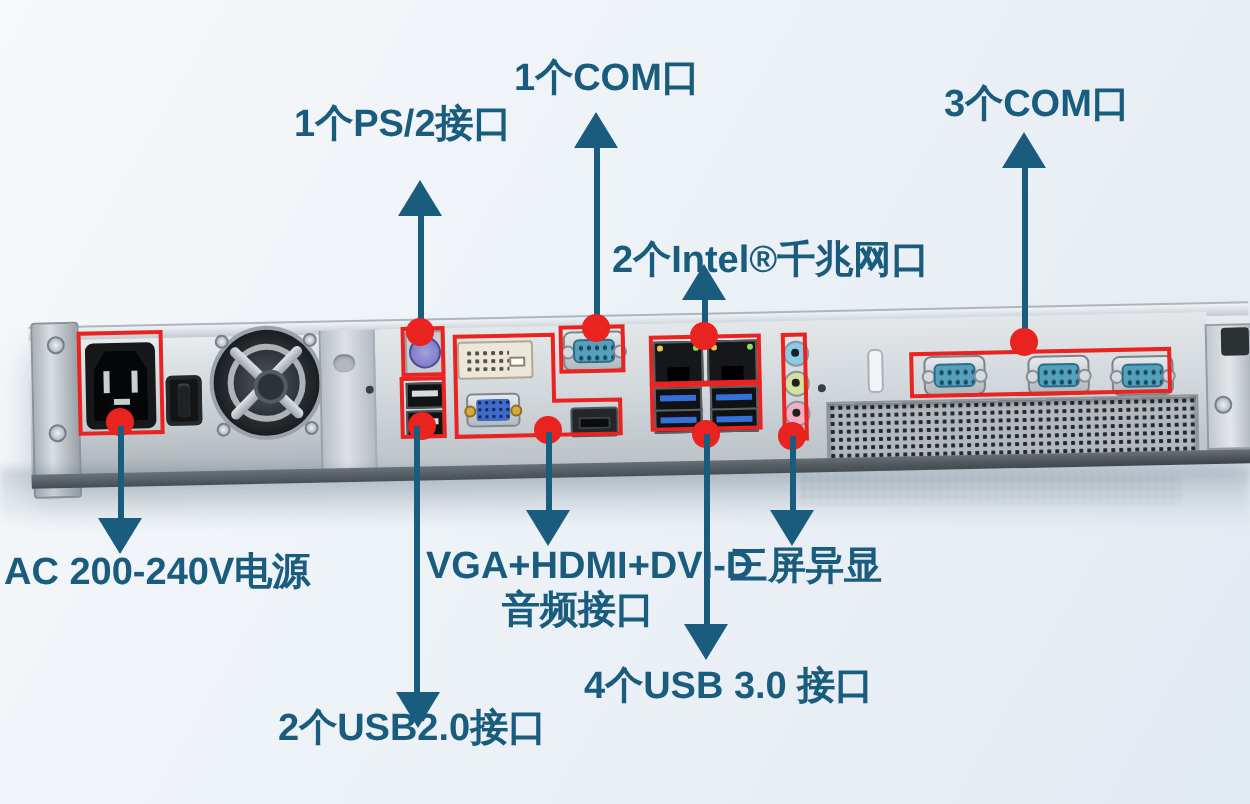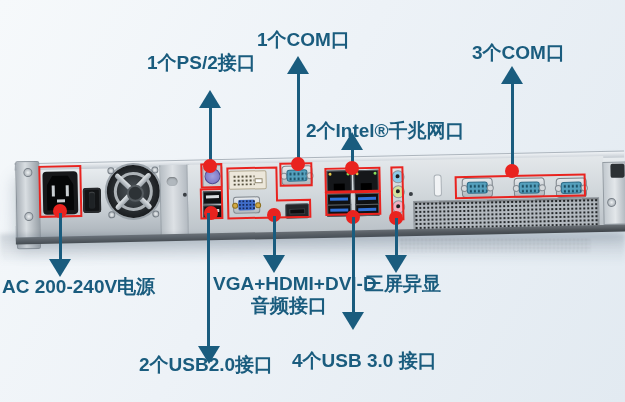--- a/index.html
+++ b/index.html
@@ -273,21 +273,21 @@
     <div class="dot" style="left:389px;top:211px"></div>
     <div class="vline" style="left:394.5px;top:218px;height:39px"></div>
     <div class="tri down" style="left:385px;top:255px"></div>
     <div class="ann-label" style="left:365px;top:273px">三屏异显</div>
   </div>
 
   <div>
     <div class="dot" style="left:346px;top:210px"></div>
     <div class="vline" style="left:351.5px;top:217px;height:97px"></div>
     <div class="tri down" style="left:342px;top:312px"></div>
-    <div class="ann-label" style="left:292px;top:350px">4个USB 3.0 接口</div>
+    <div class="ann-label" style="left:292px;top:333px">4个USB 3.0 接口</div>
   </div>
 
   <div>
     <div class="dot" style="left:204px;top:206px"></div>
     <div class="vline" style="left:207px;top:213px;height:135px"></div>
     <div class="tri down" style="left:197.5px;top:346px"></div>
     <div class="ann-label" style="left:139px;top:354px">2个USB2.0接口</div>
   </div>
 
 </div>

